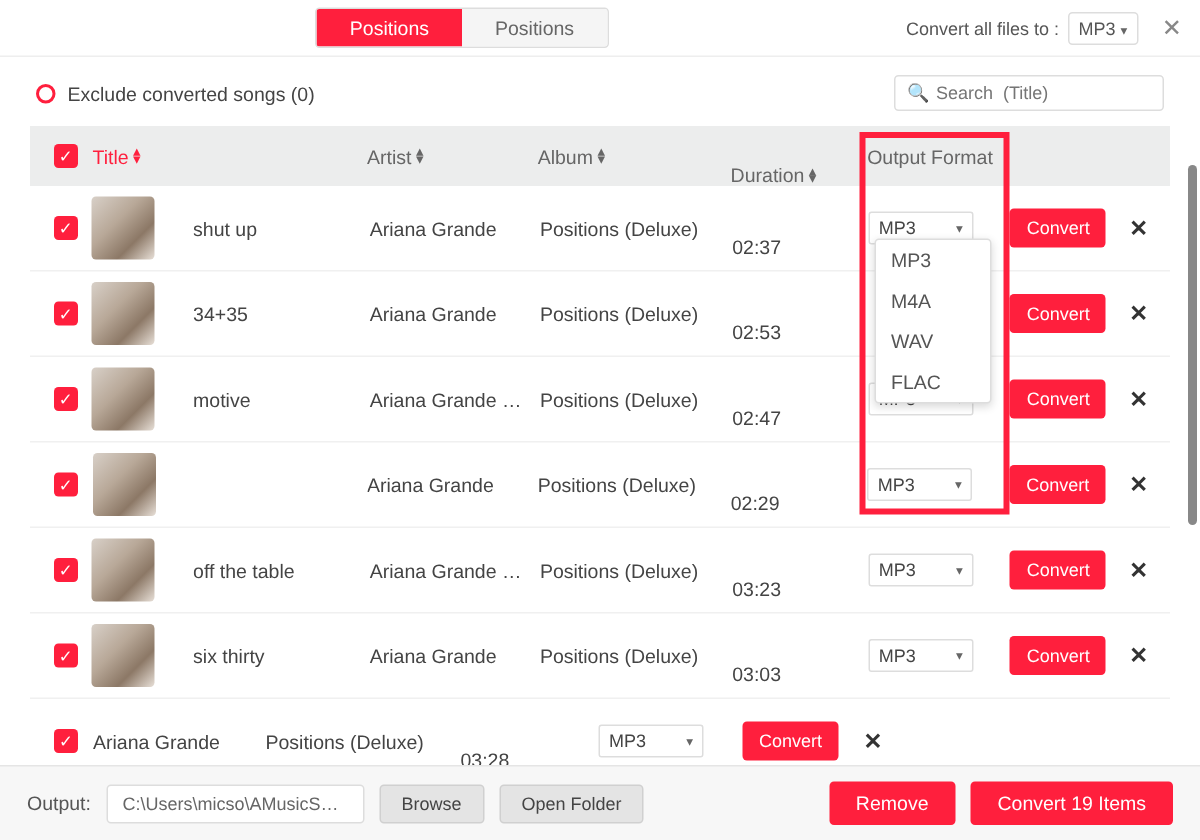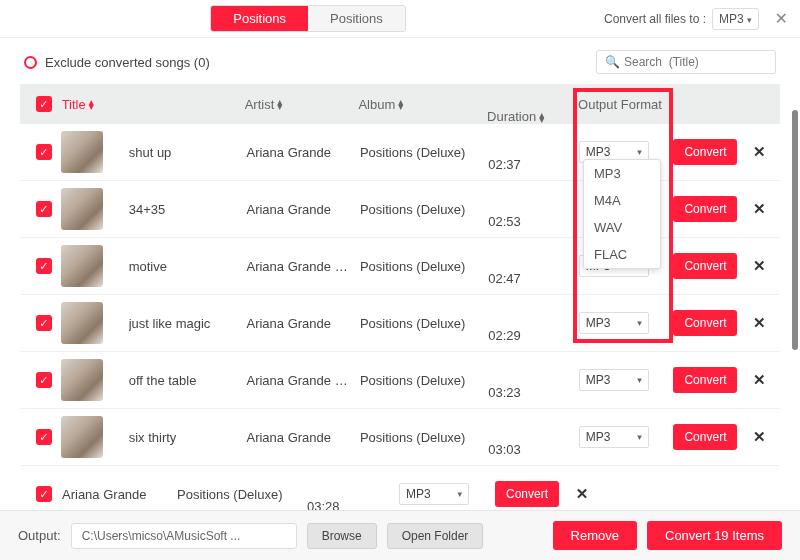--- a/index.html
+++ b/index.html
@@ -38,21 +38,21 @@
   .row .col-artist, .row .col-album { white-space: nowrap; overflow: hidden; text-overflow: ellipsis; padding-right: 8px; }
   .format-select { width: 70px; border: 1px solid #ddd; border-radius: 2px; padding: 3px 6px; font-size: 12px; background: #fff; display: flex; justify-content: space-between; align-items: center; cursor: pointer; }
   .caret { font-size: 9px; color: #666; }
   .convert-btn { background: #ff1f3d; color: #fff; border: none; border-radius: 3px; padding: 6px 11px; font-size: 12px; cursor: pointer; }
   .remove-x { font-size: 15px; font-weight: bold; color: #333; cursor: pointer; }
   .highlight-box { position: absolute; border: 4px solid #ff1f3d; pointer-events: none; }
   .dropdown-panel { position: absolute; background: #fff; border: 1px solid #ddd; box-shadow: 0 2px 6px rgba(0,0,0,0.15); border-radius: 3px; width: 78px; z-index: 5; }
   .dropdown-panel .opt { padding: 6px 10px; font-size: 13px; color: #555; cursor: pointer; }
   .bottombar { position: absolute; bottom: 0; left: 0; right: 0; height: 50px; background: #f7f7f7; border-top: 1px solid #e5e5e5; display: flex; align-items: center; padding: 0 18px; gap: 10px; margin-top: 15px; }
   .output-label { font-size: 13px; color: #555; }
-  .output-path { border: 1px solid #ddd; background: #fff; border-radius: 3px; padding: 5px 10px; width: 226px; font-size: 12px; color: #666; white-space: nowrap; overflow: hidden; text-overflow: ellipsis; }
+  .output-path { border: 1px solid #ddd; background: #fff; border-radius: 3px; padding: 5px 10px; width: 172px; font-size: 12px; color: #666; white-space: nowrap; overflow: hidden; text-overflow: ellipsis; }
   .gray-btn { background: #e4e4e4; border: 1px solid #d0d0d0; border-radius: 3px; padding: 5px 14px; font-size: 12px; color: #444; cursor: pointer; }
   .red-btn { background: #ff1f3d; color: #fff; border: none; border-radius: 3px; padding: 7px 18px; font-size: 13px; cursor: pointer; }
   .spacer { flex: 1; }
   .vscroll { position: absolute; right: 2px; top: 110px; width: 6px; height: 240px; background: #888; border-radius: 3px; }
 </style>
 </head>
 <body>
 
 <div class="topbar">
   <div class="tab-group">
@@ -161,21 +161,20 @@
         </div>
         <div class="col-convert"><button class="convert-btn">Convert</button></div>
         <div class="col-remove"><span class="remove-x">✕</span></div>
       </div>
       <div class="row">
         <div class="col-check">
           <div class="checkbox">✓</div>
         </div>
         <div class="col-title">
           <div class="thumb"></div>
-          <span class="title-text">just like magic</span>
         </div>
         <div class="col-artist">Ariana Grande</div>
         <div class="col-album">Positions (Deluxe)</div>
         <div class="col-duration">02:29</div>
         <div class="col-format">
           <div class="format-select">
             <span>MP3</span>
             <span class="caret">▾</span>
           </div>
         </div>

